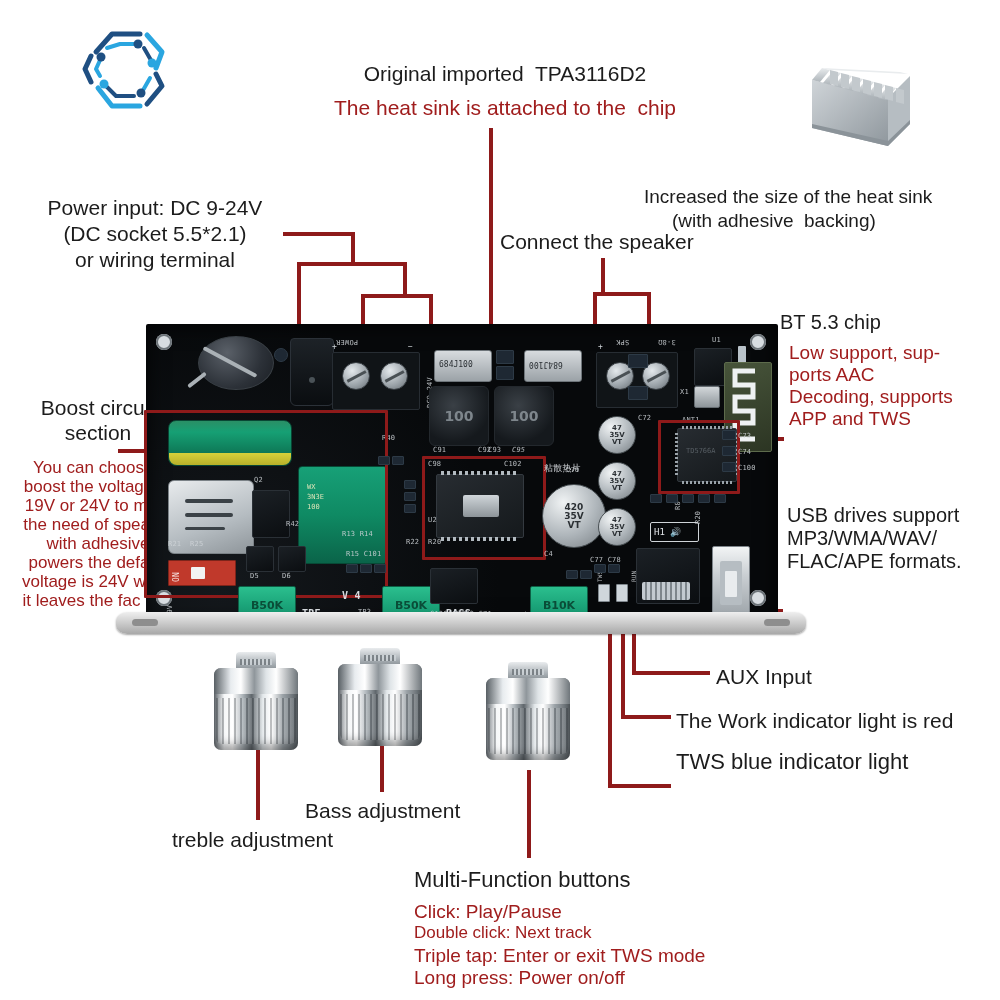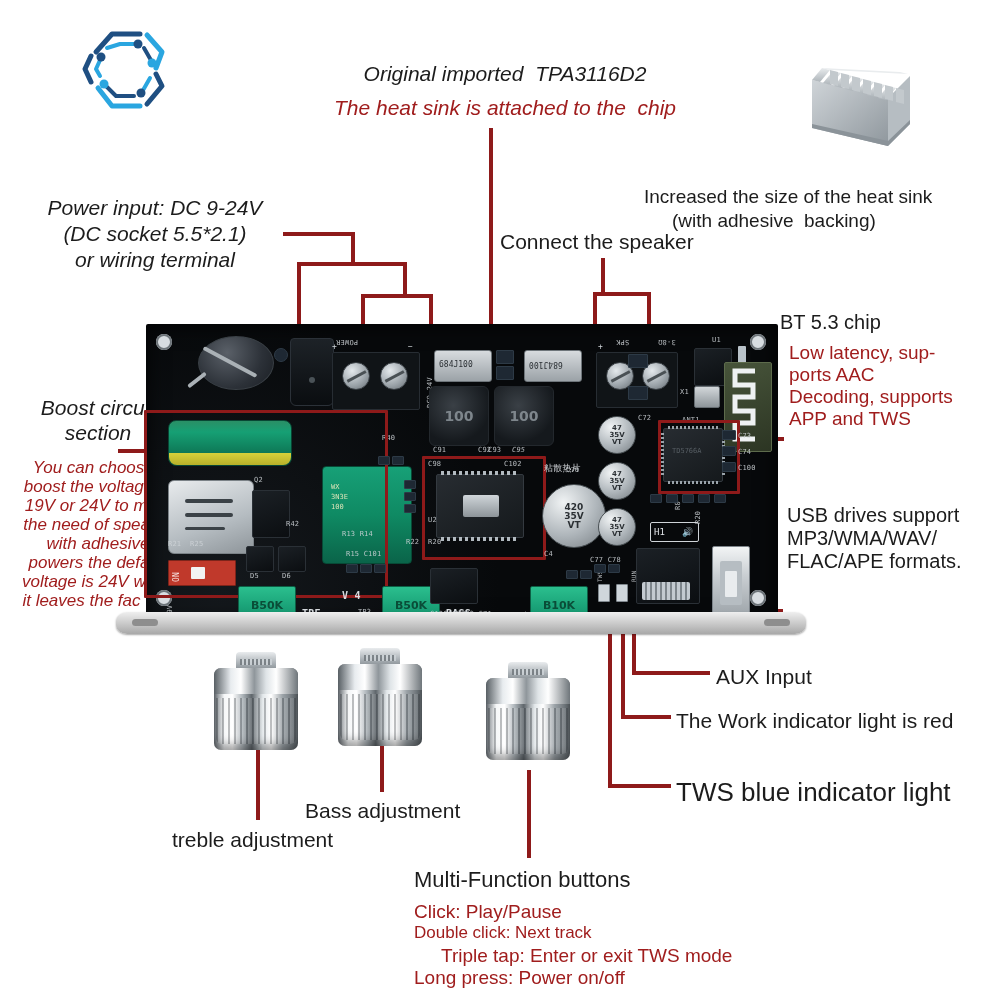--- a/index.html
+++ b/index.html
@@ -2,21 +2,21 @@
 <html><head>
 <meta charset="utf-8">
 <style>
   html,body{margin:0;padding:0;background:#ffffff;}
   body{width:1000px;height:1000px;position:relative;overflow:hidden;
        font-family:"Liberation Sans","DejaVu Sans",sans-serif;color:#1a1a1a;}
   .abs{position:absolute;}
   .lbl{position:absolute;line-height:1.13;white-space:pre;}
   .black{color:#1c1c1c;}
   .red{color:#a01d1d;}
-  .ctr{text-align:center;font-style:italic;}
+  .ctr{text-align:center;}
   .lft{text-align:left;}
   
   .ln{position:absolute;background:#8e1a1a;}
   .lnv{width:4px;}
   .lnh{height:4px;}
 
   
   #logo{left:52px;top:22px;width:150px;height:115px;}
   #logo .logotext{position:absolute;left:0;top:90px;width:150px;text-align:center;
       font-weight:bold;font-size:25px;color:#11638f;letter-spacing:.2px;}
@@ -181,21 +181,21 @@
 <div class="lbl black ctr" style="left:10px;top:196px;width:290px;font-size:21px;">Power input: DC 9-24V</div>
 <div class="lbl black ctr" style="left:10px;top:222px;width:290px;font-size:21px;">(DC socket 5.5*2.1)</div>
 <div class="lbl black ctr" style="left:10px;top:248px;width:290px;font-size:21px;">or wiring terminal</div>
 
 <div class="lbl black lft" style="left:500px;top:230px;font-size:21px;">Connect the speaker</div>
 
 <div class="lbl black lft" style="left:644px;top:186px;font-size:19px;">Increased the size of the heat sink</div>
 <div class="lbl black lft" style="left:672px;top:210px;font-size:19px;">(with adhesive  backing)</div>
 
 <div class="lbl black lft" style="left:780px;top:311px;font-size:20px;">BT 5.3 chip</div>
-<div class="lbl red lft" style="left:789px;top:342px;font-size:19px;">Low latency, sup-</div>
+<div class="lbl red lft" style="left:789px;top:342px;font-size:19px;">Low support, sup-</div>
 <div class="lbl red lft" style="left:789px;top:364px;font-size:19px;">ports AAC</div>
 <div class="lbl red lft" style="left:789px;top:386px;font-size:19px;">Decoding, supports</div>
 <div class="lbl red lft" style="left:789px;top:408px;font-size:19px;">APP and TWS</div>
 
 <div class="lbl black ctr" style="left:8px;top:396px;width:180px;font-size:21px;">Boost circuit</div>
 <div class="lbl black ctr" style="left:8px;top:421px;width:180px;font-size:21px;">section</div>
 <div class="lbl red ctr" style="left:4px;top:458px;width:188px;font-size:17px;">You can choos to</div>
 <div class="lbl red ctr" style="left:4px;top:477px;width:188px;font-size:17px;">boost the voltage to</div>
 <div class="lbl red ctr" style="left:4px;top:496px;width:188px;font-size:17px;">19V or 24V to meet</div>
 <div class="lbl red ctr" style="left:4px;top:515px;width:188px;font-size:17px;">the need of speakrs</div>
@@ -203,29 +203,29 @@
 <div class="lbl red ctr" style="left:4px;top:553px;width:188px;font-size:17px;">powers the default</div>
 <div class="lbl red ctr" style="left:4px;top:572px;width:188px;font-size:17px;">voltage is 24V when</div>
 <div class="lbl red ctr" style="left:4px;top:591px;width:188px;font-size:17px;">it leaves the fac tory</div>
 
 <div class="lbl black lft" style="left:787px;top:504px;font-size:20px;">USB drives support</div>
 <div class="lbl black lft" style="left:787px;top:527px;font-size:20px;">MP3/WMA/WAV/</div>
 <div class="lbl black lft" style="left:787px;top:550px;font-size:20px;">FLAC/APE formats.</div>
 
 <div class="lbl black lft" style="left:716px;top:665px;font-size:21px;">AUX Input</div>
 <div class="lbl black lft" style="left:676px;top:709px;font-size:21px;">The Work indicator light is red</div>
-<div class="lbl black lft" style="left:676px;top:778px;font-size:26px;text-align:center;">TWS blue indicator light</div>
+<div class="lbl black lft" style="left:676px;top:750px;font-size:22px;text-align:center;">TWS blue indicator light</div>
 
 <div class="lbl black lft" style="left:172px;top:828px;font-size:21px;">treble adjustment</div>
 <div class="lbl black lft" style="left:305px;top:799px;font-size:21px;">Bass adjustment</div>
 
 <div class="lbl black lft" style="left:414px;top:868px;font-size:22px;">Multi-Function buttons</div>
 <div class="lbl red lft" style="left:414px;top:901px;font-size:19px;">Click: Play/Pause</div>
 <div class="lbl red lft" style="left:414px;top:923px;font-size:17px;">Double click: Next track</div>
-<div class="lbl red lft" style="left:414px;top:945px;font-size:19px;margin-left:27px;">Triple tap: Enter or exit TWS mode</div>
+<div class="lbl red lft" style="left:414px;top:945px;font-size:19px;">Triple tap: Enter or exit TWS mode</div>
 <div class="lbl red lft" style="left:414px;top:967px;font-size:19px;">Long press: Power on/off</div>
 
 <div class="ln lnv" style="left:489px;top:128px;height:205px;"></div>
 
 <div class="ln lnh" style="left:283px;top:232px;width:72px;"></div>
 <div class="ln lnv" style="left:351px;top:232px;height:32px;"></div>
 <div class="ln lnh" style="left:297px;top:262px;width:110px;"></div>
 <div class="ln lnv" style="left:297px;top:262px;height:72px;"></div>
 <div class="ln lnv" style="left:403px;top:262px;height:34px;"></div>
 <div class="ln lnh" style="left:361px;top:294px;width:72px;"></div>
@@ -313,21 +313,21 @@
     <div class="silk" style="left:534px;top:64px;">X1</div>
     <div class="abs" style="left:548px;top:62px;width:24px;height:20px;background:linear-gradient(180deg,#d2d7da,#8e959a);border:1px solid #666d72;border-radius:2px;"></div>
     <div class="silk" style="left:536px;top:92px;">ANT1</div>
 
     <div class="btmod" style="left:578px;top:38px;width:46px;height:88px;">
       <svg width="46" height="88" viewBox="0 0 46 88">
         <path d="M30 8 L10 8 L10 22 L28 22 L28 34 L10 34 L10 48 L28 48 L28 60 L10 60 L10 76 L30 76" fill="none" stroke="#eef1f2" stroke-width="5"></path>
       </svg>
     </div>
 
-    <div class="chip" style="left:517px;top:104px;width:58px;height:52px;text-decoration:underline;">
+    <div class="chip" style="left:531px;top:104px;width:58px;height:52px;text-decoration:underline;">
       <div style="position:absolute;left:8px;top:18px;font-size:7px;color:#565d63;font-family:'DejaVu Sans Mono',monospace;">TD5766A</div>
       <div class="lead" style="left:4px;top:-3px;width:50px;height:3px;background:repeating-linear-gradient(90deg,#9aa3aa 0 2px,transparent 2px 4px);"></div>
       <div class="lead" style="left:4px;bottom:-3px;width:50px;height:3px;background:repeating-linear-gradient(90deg,#9aa3aa 0 2px,transparent 2px 4px);"></div>
       <div class="lead" style="left:-3px;top:4px;width:3px;height:44px;background:repeating-linear-gradient(180deg,#9aa3aa 0 2px,transparent 2px 4px);"></div>
       <div class="lead" style="right:-3px;top:4px;width:3px;height:44px;background:repeating-linear-gradient(180deg,#9aa3aa 0 2px,transparent 2px 4px);"></div>
     </div>
     <div class="redbox" style="left:512px;top:96px;width:76px;height:68px;"></div>
     <div class="silk" style="left:592px;top:108px;">C73</div>
     <div class="silk" style="left:592px;top:124px;">C74</div>
     <div class="silk" style="left:592px;top:140px;">C100</div>
@@ -379,21 +379,21 @@
       <div style="position:absolute;left:0;bottom:0;width:100%;height:12px;
            background:linear-gradient(180deg,#d6d23a,#b8b02a);border-radius:0 0 8px 8px;"></div>
     </div>
     <div class="abs" style="left:22px;top:156px;width:84px;height:72px;border-radius:6px;
          background:linear-gradient(160deg,#e8ebed,#b5bcc1 60%,#8e959a);border:1px solid #7b8287;">
       <div style="position:absolute;left:16px;top:18px;width:48px;height:4px;background:#3b4247;border-radius:2px;"></div>
       <div style="position:absolute;left:16px;top:32px;width:48px;height:4px;background:#3b4247;border-radius:2px;"></div>
       <div style="position:absolute;left:16px;top:46px;width:40px;height:3px;background:#3b4247;border-radius:2px;"></div>
     </div>
     <div class="abs" style="left:152px;top:142px;width:88px;height:96px;border-radius:4px;
-         background:linear-gradient(180deg,#17a077 0%,#0f8a63 50%,#0a6449 100%);border:1px solid #074a36;margin-left:24px;">
+         background:linear-gradient(180deg,#17a077 0%,#0f8a63 50%,#0a6449 100%);border:1px solid #074a36;">
       <div style="position:absolute;left:8px;top:16px;color:#d9e3b8;font-size:7px;line-height:1.4;font-family:'DejaVu Sans Mono',monospace;">WX<br>3N3E<br>100</div>
     </div>
     <div class="blkbox" style="left:106px;top:166px;width:36px;height:46px;"></div>
     <div class="silk" style="left:108px;top:152px;">Q2</div>
     <div class="blkbox" style="left:100px;top:222px;width:26px;height:24px;"></div>
     <div class="blkbox" style="left:132px;top:222px;width:26px;height:24px;"></div>
     <div class="silk" style="left:104px;top:248px;">D5</div>
     <div class="silk" style="left:136px;top:248px;">D6</div>
     <div class="dipsw" style="left:22px;top:236px;width:66px;height:24px;">
       <div class="sl" style="left:22px;top:6px;width:14px;height:12px;"></div>
@@ -418,21 +418,21 @@
     <div class="blkbox" style="left:284px;top:244px;width:46px;height:34px;"></div>
     <div class="silk" style="left:284px;top:286px;">C106C107R3 C71</div>
     <div class="silk" style="left:444px;top:232px;">C77 C78</div>
 
     <div class="led" style="left:452px;top:260px;width:10px;height:16px;"></div>
     <div class="led" style="left:470px;top:260px;width:10px;height:16px;"></div>
     <div class="silk rot" style="left:450px;top:258px;font-size:6px;">TWS</div>
     <div class="silk rot" style="left:484px;top:258px;font-size:6px;">RUN</div>
 
     <div class="abs" style="left:504px;top:198px;width:44px;height:18px;border:1px solid #cfd4d8;border-radius:2px;
-                display:flex;align-items:center;gap:18px;padding-left:3px;">
+                display:flex;align-items:center;gap:6px;padding-left:3px;">
       <span style="font-size:9px;color:#e2e6ea;font-family:'DejaVu Sans Mono',monospace;">H1</span>
       <span style="font-size:9px;color:#e2e6ea;">🔊</span>
     </div>
 
     <div class="blkbox" style="left:490px;top:224px;width:62px;height:54px;"></div>
     <div class="pad" style="left:496px;top:258px;width:48px;height:18px;border-radius:2px;
          background:repeating-linear-gradient(90deg,#c3cad0 0 3px,#7d858b 3px 5px);"></div>
 
     <div class="usbport" style="left:566px;top:222px;width:36px;height:72px;">
       <div style="position:absolute;left:7px;top:14px;width:22px;height:44px;background:#b6bdc2;border-radius:2px;"></div>

